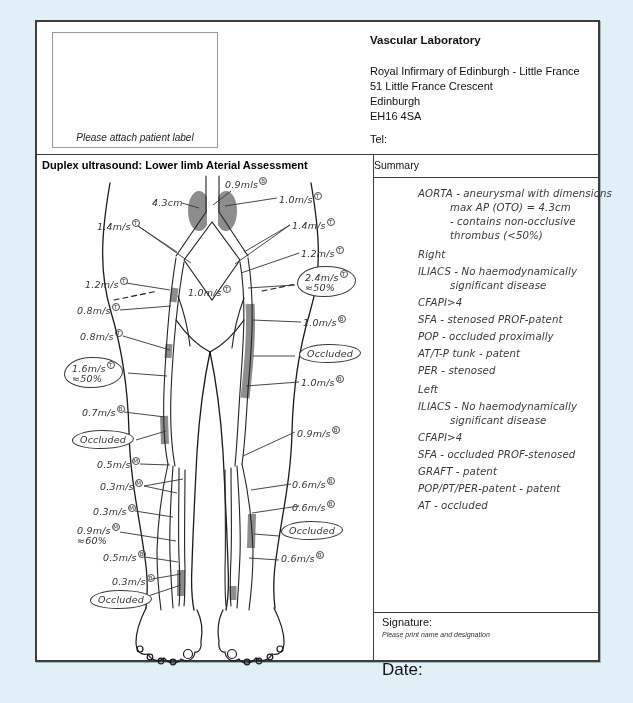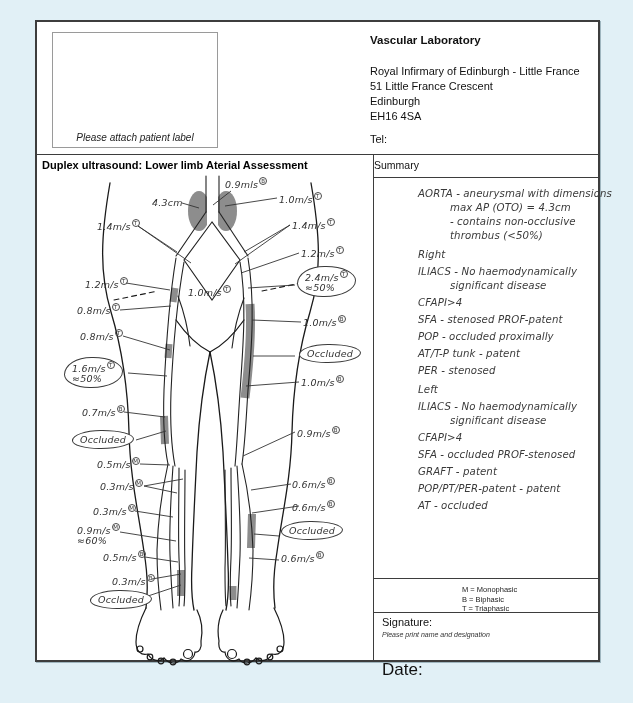--- a/index.html
+++ b/index.html
@@ -92,25 +92,20 @@
         <div class="sline gap head">Left</div>
         <div class="sline gap">ILIACS - No haemodynamically</div>
         <div class="sline ind">significant disease</div>
         <div class="sline gap">CFAPI&gt;4</div>
         <div class="sline gap">SFA - occluded PROF-stenosed</div>
         <div class="sline gap">GRAFT - patent</div>
         <div class="sline gap">POP/PT/PER-patent - patent</div>
         <div class="sline gap">AT - occluded</div>
       </div>
 
-    <div class="legend">
-        <div>M = Monophasic</div>
-        <div>B = Biphasic</div>
-        <div>T = Triaphasic</div>
-      </div>
 
     <div class="sig">
       <div class="lab">Signature:</div>
       <div class="note">Please print name and designation</div>
       <div class="date">Date:</div>
     </div>
   </div>
 
   <svg class="svg-layer" viewBox="0 0 633 703">
 

